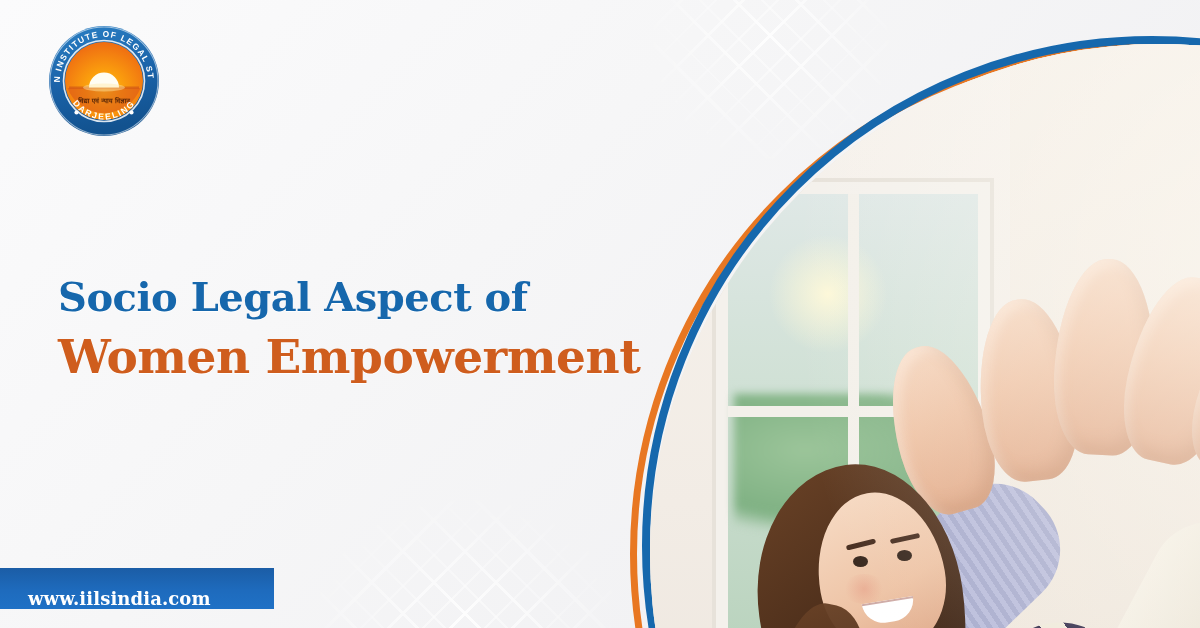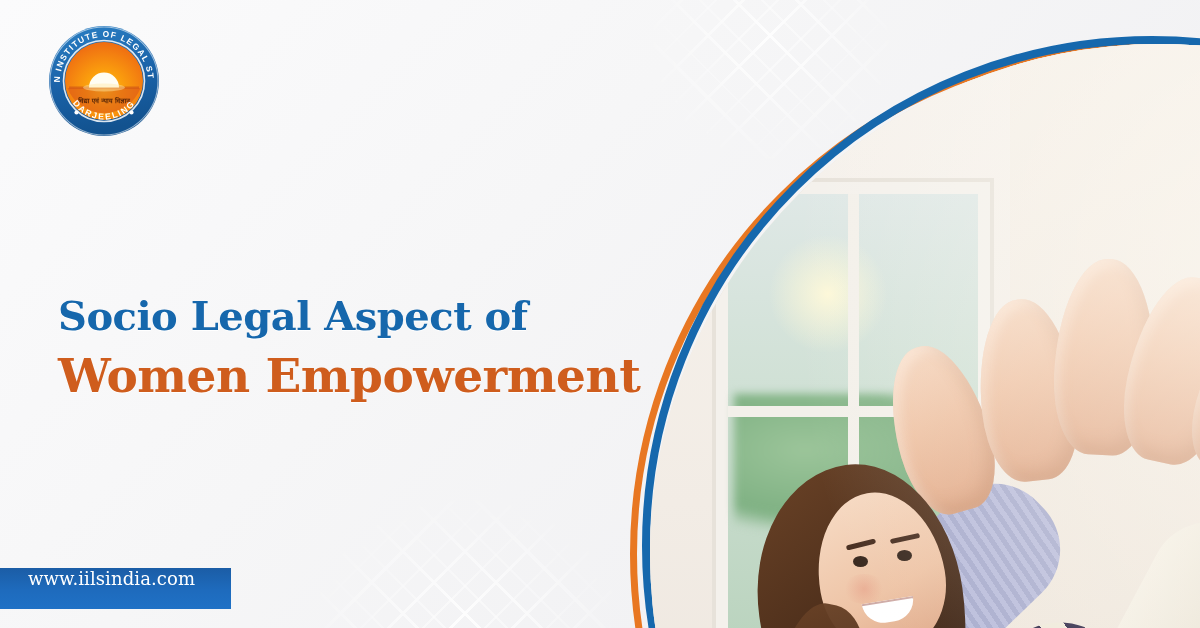--- a/index.html
+++ b/index.html
@@ -56,40 +56,39 @@
   .headline {
     position:absolute; left:58px; top:277px;
     width:560px;
   }
   .headline-line {
     font-family:"DejaVu Serif", "Liberation Serif", serif;
     font-weight:700;
     letter-spacing:-0.5px;
     line-height:1.0;
     white-space:nowrap;
-    margin-top:19px;
   }
   .hl-1 {
     font-size:40px;
     color:#1667ac;
     text-shadow:0 1px 0 rgba(255,255,255,.9);
   }
   .hl-2 {
     font-size:47px;
     color:#cf5d1d;
     margin-top:16px;
     text-shadow:0 1px 0 rgba(255,255,255,.9);
   }
 
   
   .url-chip {
     position:absolute; left:0; top:568px;
-    width:231px; height:41px;
+    width:274px; height:41px;
     background:linear-gradient(180deg,#1b5da6 0%, #1e6bbd 55%, #1f71c6 100%);
-    display:flex; align-items:flex-start;
+    display:flex; align-items:flex-end;font-weight:bold;
   }
   .url-chip span {
     color:#ffffff;
     font-family:"DejaVu Serif", "Liberation Serif", serif;
     font-size:18px;
     letter-spacing:.1px;
     padding-left:28px;
   }
 
   

